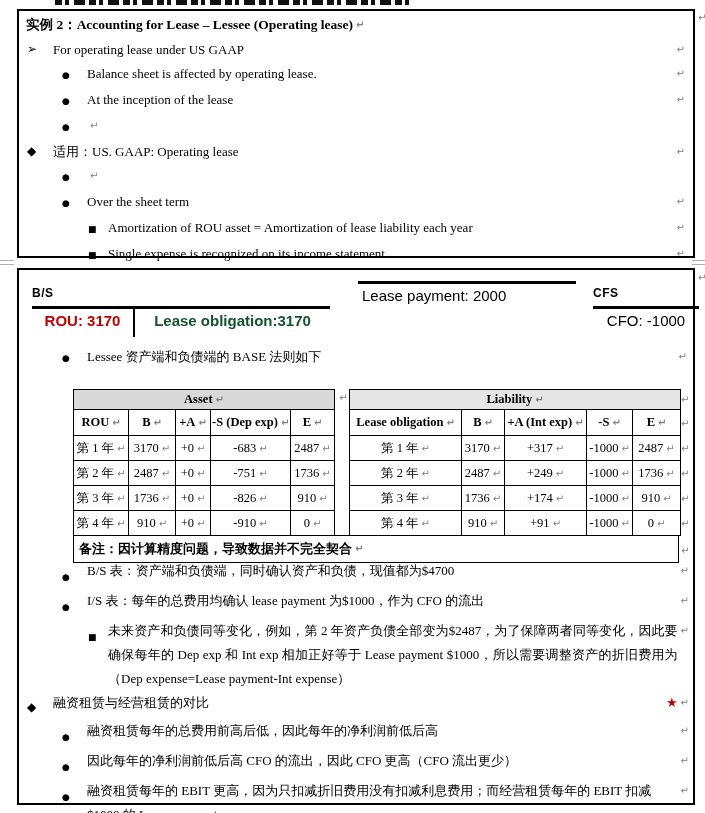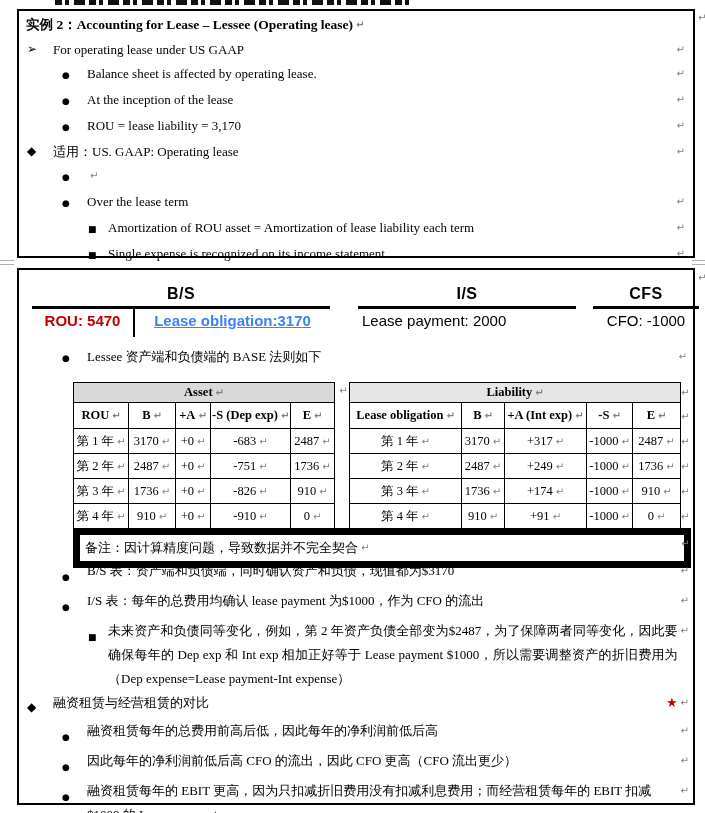--- a/index.html
+++ b/index.html
@@ -34,40 +34,40 @@
   .just .txt{text-align:justify;}
   .pc{color:#808080;font-size:10px;margin-left:3px;flex:none;font-family:"DejaVu Sans",sans-serif;}
   .star{font-size:13px;margin-left:2px;flex:none;}
 
   
   #taccount{position:absolute;left:13px;top:11px;width:662px;height:64px;font-family:"Liberation Sans","DejaVu Sans",sans-serif;}
   .ta{position:absolute;top:0;}
   .ta-bs{left:0;width:298px;}
   .ta-is{left:326px;width:218px;}
   .ta-cfs{left:561px;width:106px;}
-  .ta-label{text-align:center;font-weight:bold;font-size:16px;height:25px;line-height:25px;letter-spacing:.5px;}
+  .ta-label{font-weight:bold;font-size:12px;height:25px;line-height:25px;letter-spacing:.5px;}
   .ta-body{border-top:3px solid #000;display:flex;}
   .ta-cl{width:101px;text-align:center;font-weight:bold;font-size:15px;padding-top:3px;}
   .ta-cr{flex:1;border-left:2px solid #000;text-align:center;font-weight:bold;font-size:15px;padding:3px 0 8px;}
   .ta-v{flex:1;font-size:15px;padding-top:3px;}
   .is-v{padding-left:4px;}
   .cfs-v{text-align:center;}
 
   #lessee-line{position:absolute;left:6px;right:6px;top:78px;}
 
   
-  #tables{position:absolute;left:38px;top:112px;width:568px;font-size:12.5px;padding-left:16px;}
+  #tables{position:absolute;left:38px;top:119px;width:568px;font-size:12.5px;padding-left:16px;}
   .trow{display:flex;position:relative;align-items:flex-start;}
   #tables table{border-collapse:collapse;table-layout:fixed;}
   #tables td{border:1px solid #000;text-align:center;padding:0 1px;overflow:hidden;white-space:nowrap;}
   #tables tr.tt td{height:19px;font-weight:bold;}
   #tables tr.th td{height:25px;font-weight:bold;}
   #tables tr.td td{height:24px;}
   .tgap{width:14px;flex:none;text-align:center;padding-top:1px;}
-  .note-row{border:7px solid #000000;margin-top:-1px;height:26px;line-height:26px;padding-left:5px;font-size:13px;display:flex;width:599px;}
+  .note-row{border:1px solid #000000;margin-top:-1px;height:26px;line-height:26px;padding-left:5px;font-size:13px;display:flex;width:599px;font-weight:bold;}
   .note-row .t{flex:none;}
   .pilcol{position:absolute;left:608px;top:0;display:flex;flex-direction:column;}
   .pilcol .pc{margin:0;display:flex;align-items:center;}
 
   #notes{position:absolute;left:6px;right:4px;top:289px;}
   #notes .line{line-height:24px;margin:0;}
   #notes .mk-bullet,#notes .mk-square{padding-top:6px;}
   #notes .mk-diamond{padding-top:4px;}
 
   
@@ -99,62 +99,60 @@
         <span class="txt">Balance sheet is affected by operating lease.</span>
         <span class="pc">↵</span>
       </div>
       <div class="line l2">
         <span class="mk mk-bullet">●</span>
         <span class="txt">At the inception of the lease</span>
         <span class="pc">↵</span>
       </div>
       <div class="line l2">
         <span class="mk mk-bullet">●</span>
-        <span class="txt">ROU = lease liability = 3,170</span>
         <span class="pc">↵</span>
       </div>
       <div class="line l1 bold">
         <span class="mk mk-diamond">◆</span>
         <span class="txt">适用：US. GAAP: Operating lease</span>
         <span class="pc">↵</span>
       </div>
       <div class="line l2">
         <span class="mk mk-bullet">●</span>
         <span class="pc">↵</span>
       </div>
       <div class="line l2">
         <span class="mk mk-bullet">●</span>
-        <span class="txt">Over the lease term</span>
+        <span class="txt">Over the sheet term</span>
         <span class="pc">↵</span>
       </div>
       <div class="line l3">
         <span class="mk mk-square">■</span>
-        <span class="txt">Amortization of ROU asset = Amortization of lease liability each term</span>
+        <span class="txt">Amortization of ROU asset = Amortization of lease liability each year</span>
         <span class="pc">↵</span>
       </div>
       <div class="line l3">
         <span class="mk mk-square">■</span>
         <span class="txt">Single expense is recognized on its income statement</span>
         <span class="pc">↵</span>
       </div>
     </div>
 </div>
 
 <div id="box2" class="box">
 
   <div id="taccount">
     <div class="ta ta-bs">
       <div class="ta-label">B/S</div>
       <div class="ta-body">
-        <div class="ta-cl" style="color: rgb(192, 0, 0);">ROU: 5470</div>
-        <div class="ta-cr" style="color: #3b82f6; text-decoration: underline;">Lease obligation:3170</div>
+        <div class="ta-cl" style="color: rgb(192, 0, 0);">ROU: 3170</div>
+        <div class="ta-cr" style="color: #14532d;">Lease obligation:3170</div>
       </div>
     </div>
     <div class="ta ta-is">
-      <div class="ta-label">I/S</div>
       <div class="ta-body">
         <div class="ta-v is-v">Lease payment: 2000</div>
       </div>
     </div>
     <div class="ta ta-cfs">
       <div class="ta-label">CFS</div>
       <div class="ta-body">
         <div class="ta-v cfs-v">CFO: -1000</div>
       </div>
     </div>
@@ -279,21 +277,21 @@
     </div>
     <div class="note-row">
       <span class="t">备注：因计算精度问题，导致数据并不完全契合</span>
       <span class="pc">↵</span>
     </div>
   </div>
 
   <div id="notes">
       <div class="line l2">
         <span class="mk mk-bullet">●</span>
-        <span class="txt">B/S 表：资产端和负债端，同时确认资产和负债，现值都为$3170</span>
+        <span class="txt">B/S 表：资产端和负债端，同时确认资产和负债，现值都为$4700</span>
         <span class="pc">↵</span>
       </div>
       <div class="line l2">
         <span class="mk mk-bullet">●</span>
         <span class="txt">I/S 表：每年的总费用均确认 lease payment 为$1000，作为 CFO 的流出</span>
         <span class="pc">↵</span>
       </div>
       <div class="line l3 just">
         <span class="mk mk-square">■</span>
         <span class="txt">未来资产和负债同等变化，例如，第 2 年资产负债全部变为$2487，为了保障两者同等变化，因此要确保每年的 Dep exp 和 Int exp 相加正好等于 Lease payment $1000，所以需要调整资产的折旧费用为（Dep expense=Lease payment-Int expense）</span>

